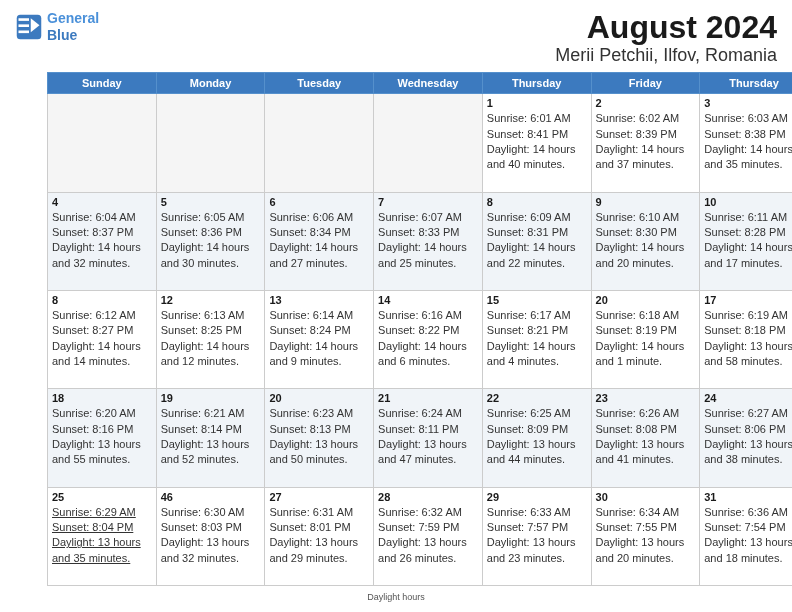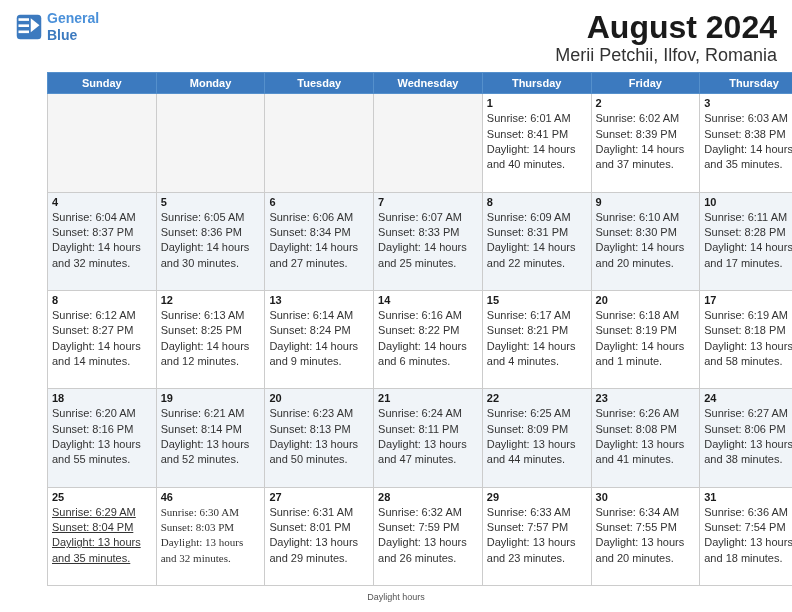--- a/index.html
+++ b/index.html
@@ -327,21 +327,21 @@
         <tr>
           <td>
             <div class="day-num">25</div>
             <div class="day-info" style="white-space: pre-line; text-decoration: underline;">Sunrise: 6:29 AM
 Sunset: 8:04 PM
 Daylight: 13 hours
 and 35 minutes.</div>
           </td>
           <td>
             <div class="day-num">46</div>
-            <div class="day-info" style="white-space: pre-line; font-family: Liberation Serif, serif;">Sunrise: 6:30 AM
+            <div class="day-info" style="white-space: pre-line;">Sunrise: 6:30 AM
 Sunset: 8:03 PM
 Daylight: 13 hours
 and 32 minutes.</div>
           </td>
           <td>
             <div class="day-num">27</div>
             <div class="day-info" style="white-space: pre-line;">Sunrise: 6:31 AM
 Sunset: 8:01 PM
 Daylight: 13 hours
 and 29 minutes.</div>

